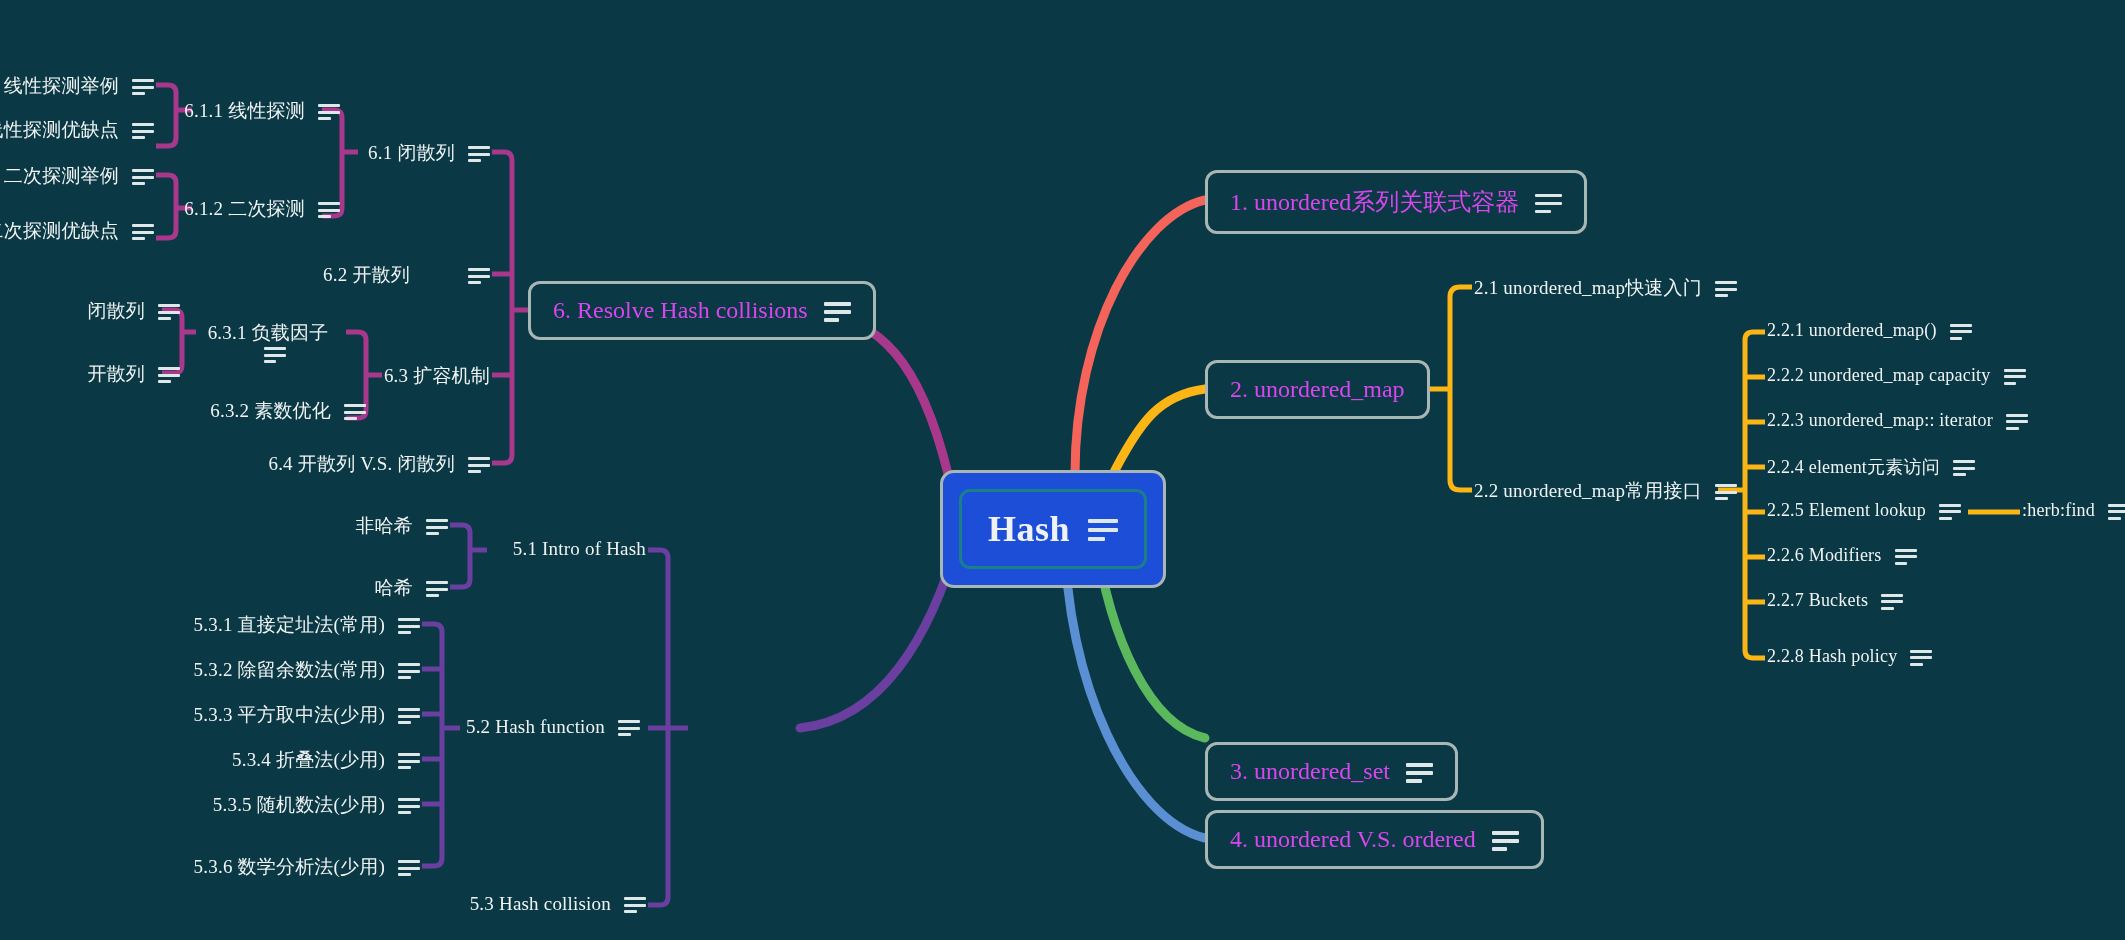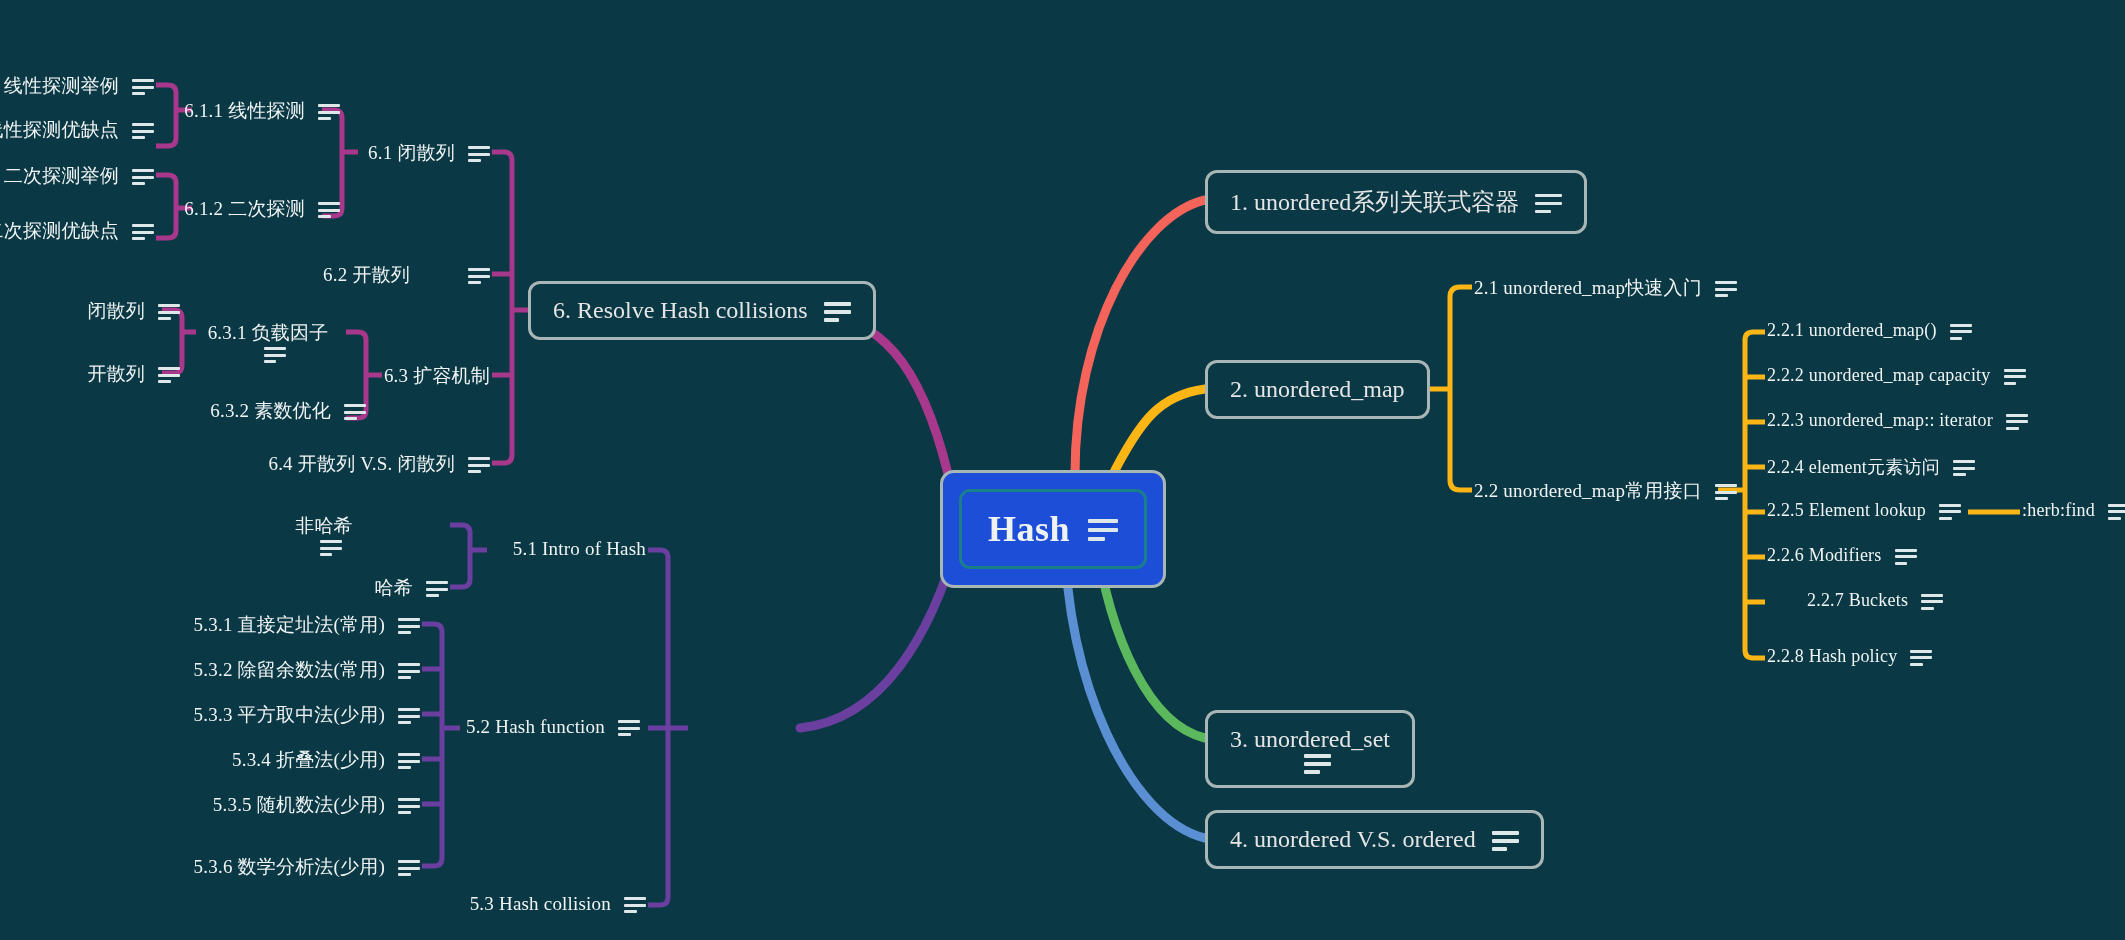--- a/index.html
+++ b/index.html
@@ -17,21 +17,21 @@
   .node{position:absolute;white-space:nowrap;display:flex;align-items:center;}
 
   
   .leaf{font-size:19px;letter-spacing:.2px;color:#f0f4f4;}
   .leaf.small{font-size:18px;}
 
   
   .boxed{
     border:3px solid #a9b6b6;border-radius:12px;
     background:#0a3844;
-    padding:13px 22px;font-size:24px;color:#e5e5e5;
+    padding:13px 22px;font-size:24px;color:#d946ef;
   }
   
   .root{
     border:3px solid #a9b6b6;border-radius:14px;
     background:#1d4ed8;padding:16px;
   }
   .root-inner{
     border:3px solid #19808a;border-radius:11px;
     padding:16px 26px;display:flex;align-items:center;
   }
@@ -234,38 +234,38 @@
       </span>
   </div>
   <div class="node leaf small" style="left:1767px;top:545px;">
     <span class="lbl">2.2.6 Modifiers</span>
     <span class="notes">
         <i></i>
         <i></i>
         <i></i>
       </span>
   </div>
-  <div class="node leaf small" style="left:1807px;top:590px;">
+  <div class="node leaf small" style="left:1767px;top:590px;">
     <span class="lbl">2.2.7 Buckets</span>
     <span class="notes">
         <i></i>
         <i></i>
         <i></i>
       </span>
   </div>
   <div class="node leaf small" style="left:1767px;top:646px;">
     <span class="lbl">2.2.8 Hash policy</span>
     <span class="notes">
         <i></i>
         <i></i>
         <i></i>
       </span>
   </div>
 
-  <div class="node boxed" style="left:1205px;top:710px;flex-direction:column;">
+  <div class="node boxed" style="left:1205px;top:742px;">
     <span class="lbl">3. unordered_set</span>
     <span class="notes big">
         <i></i>
         <i></i>
         <i></i>
       </span>
   </div>
 
   <div class="node boxed" style="left:1205px;top:810px;">
     <span class="lbl">4. unordered V.S. ordered</span>
@@ -273,21 +273,21 @@
         <i></i>
         <i></i>
         <i></i>
       </span>
   </div>
 
 
   <div class="node leaf ralign" style="left:328px;top:538px;width:318px;">
     <span class="lbl">5.1 Intro of Hash</span>
   </div>
-  <div class="node leaf ralign" style="left:200px;top:513px;width:248px;flex-direction:column;">
+  <div class="node leaf ralign" style="left:200px;top:513px;width:248px;">
     <span class="lbl">非哈希</span>
     <span class="notes">
         <i></i>
         <i></i>
         <i></i>
       </span>
   </div>
   <div class="node leaf ralign" style="left:200px;top:575px;width:248px;">
     <span class="lbl">哈希</span>
     <span class="notes">

